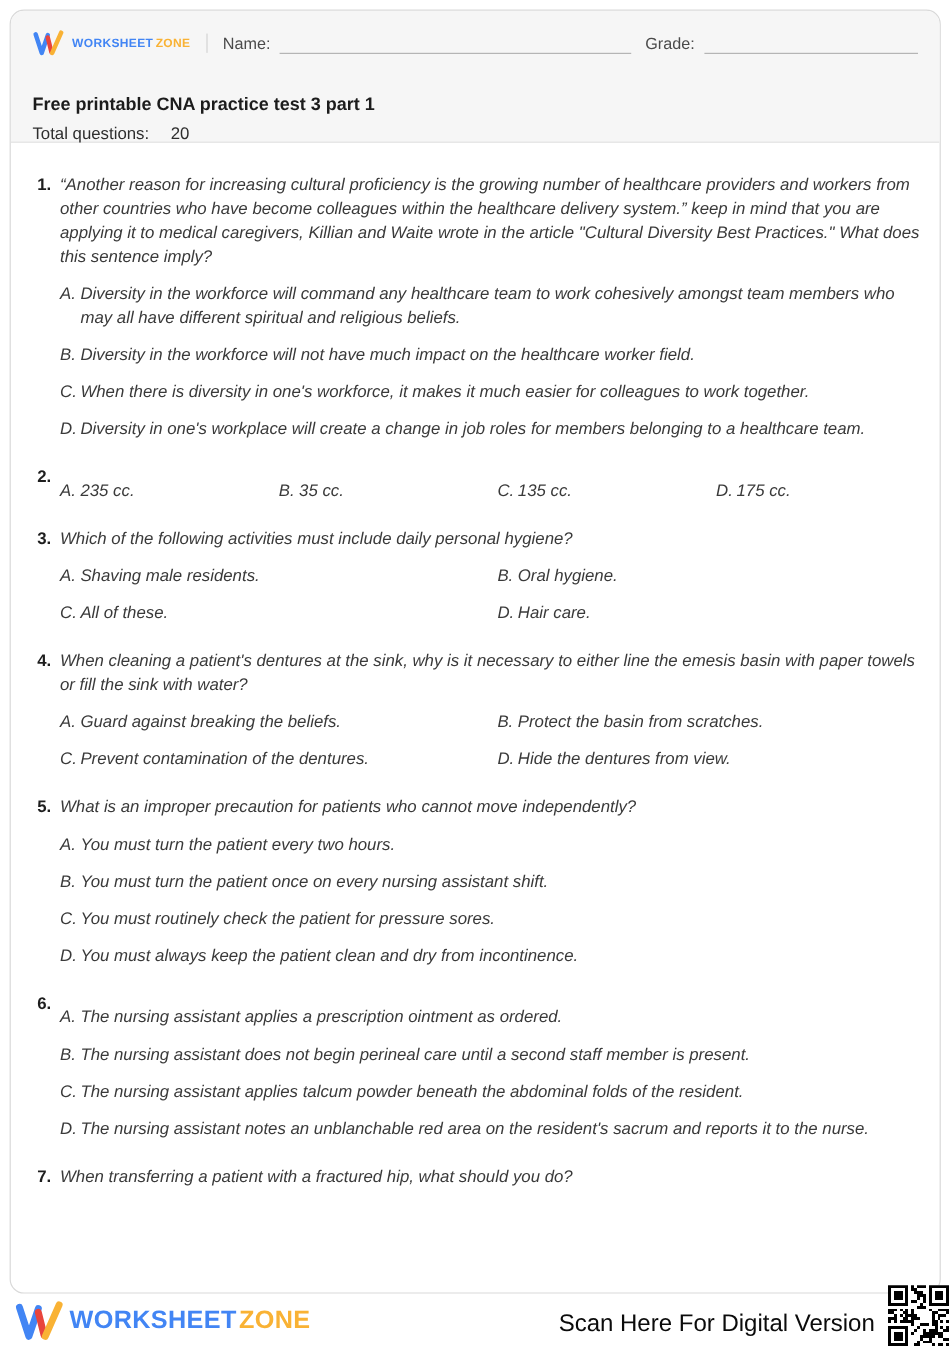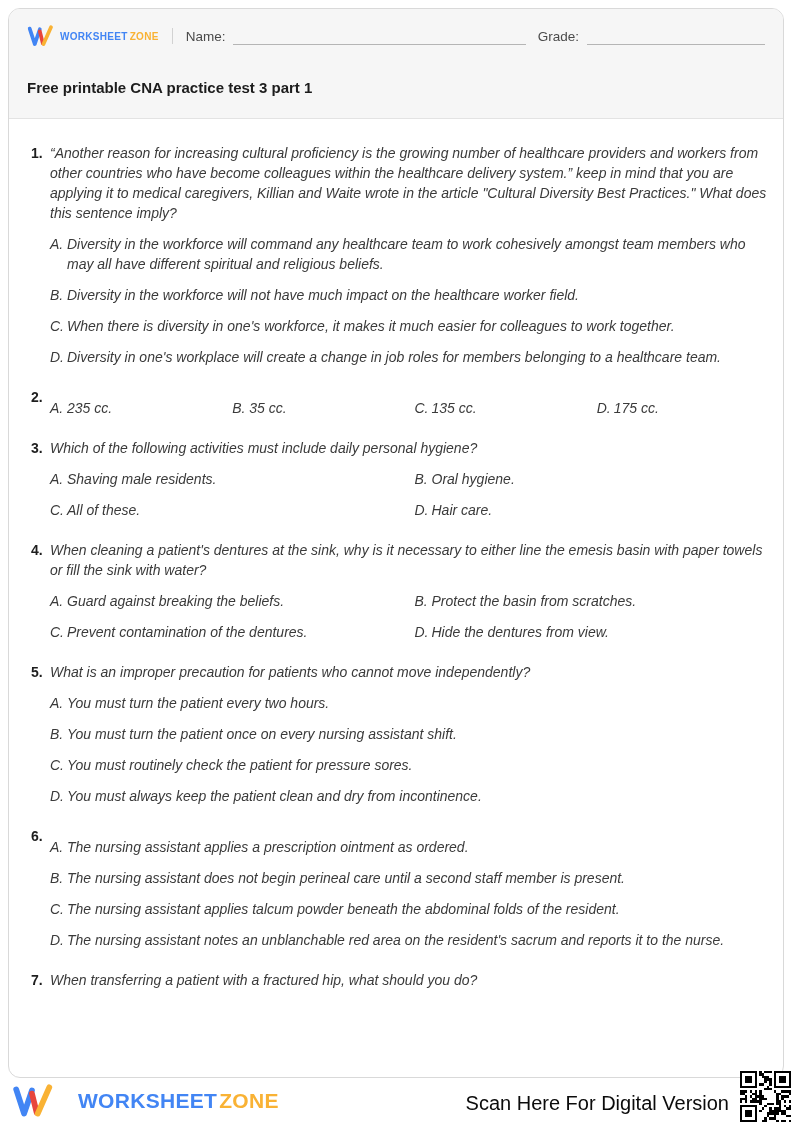--- a/index.html
+++ b/index.html
@@ -37,21 +37,21 @@
   .qnum{flex:0 0 19px;width:19px;font-weight:700;color:#1e1e1e;}
   .qbody{flex:1;min-width:0;font-style:italic;}
   .opts{display:grid;column-gap:10px;row-gap:11px;margin-top:11px;}
   .opts.one{grid-template-columns:1fr;}
   .opts.two{grid-template-columns:1fr 1fr;}
   .opts.four{grid-template-columns:repeat(4,1fr);}
   .opt{display:flex;}
   .ol{flex:0 0 17px;width:17px;}
   .ot{flex:1;min-width:0;}
   
-  .footer-logo{position:absolute;left:12px;top:1084px;display:flex;align-items:center;gap:24px;}
+  .footer-logo{position:absolute;left:12px;top:1084px;display:flex;align-items:center;gap:4px;}
   .footer-words{font-weight:700;font-size:21px;letter-spacing:.3px;white-space:nowrap;}
   .scan-text{position:absolute;top:1092px;right:64px;font-size:20px;color:#0b0b0b;white-space:nowrap;}
   .qr{position:absolute;top:1071px;right:2px;width:51px;height:51px;background:#fff;}
   .qr svg{display:block;width:51px;height:51px;shape-rendering:crispEdges;}
 </style>
 </head>
 <body>
 
 <div class="sheet">
 
@@ -65,20 +65,23 @@
         </svg>
         <span class="brand-words"><span class="w1">WORKSHEET</span><span class="w2">ZONE</span></span>
       </div>
       <div class="hdr-divider"></div>
       <span class="flabel">Name:</span>
       <div class="fill-line name-line"></div>
       <span class="flabel">Grade:</span>
       <div class="fill-line grade-line"></div>
     </div>
     <div class="sheet-title">Free printable CNA practice test 3 part 1</div>
+    <div class="total-row">
+      <span>Total questions:</span><span class="total-val">20</span>
+    </div>
   </div>
 
   <div class="questions">
       <div class="q">
         <div class="qnum">1.</div>
         <div class="qbody">
           <div class="qtext">“Another reason for increasing cultural proficiency is the growing number of healthcare providers and workers from other countries who have become colleagues within the healthcare delivery system.” keep in mind that you are applying it to medical caregivers, Killian and Waite wrote in the article "Cultural Diversity Best Practices." What does this sentence imply?</div>
           <div class="opts one">
             <div class="opt">
               <span class="ol">A.</span>

